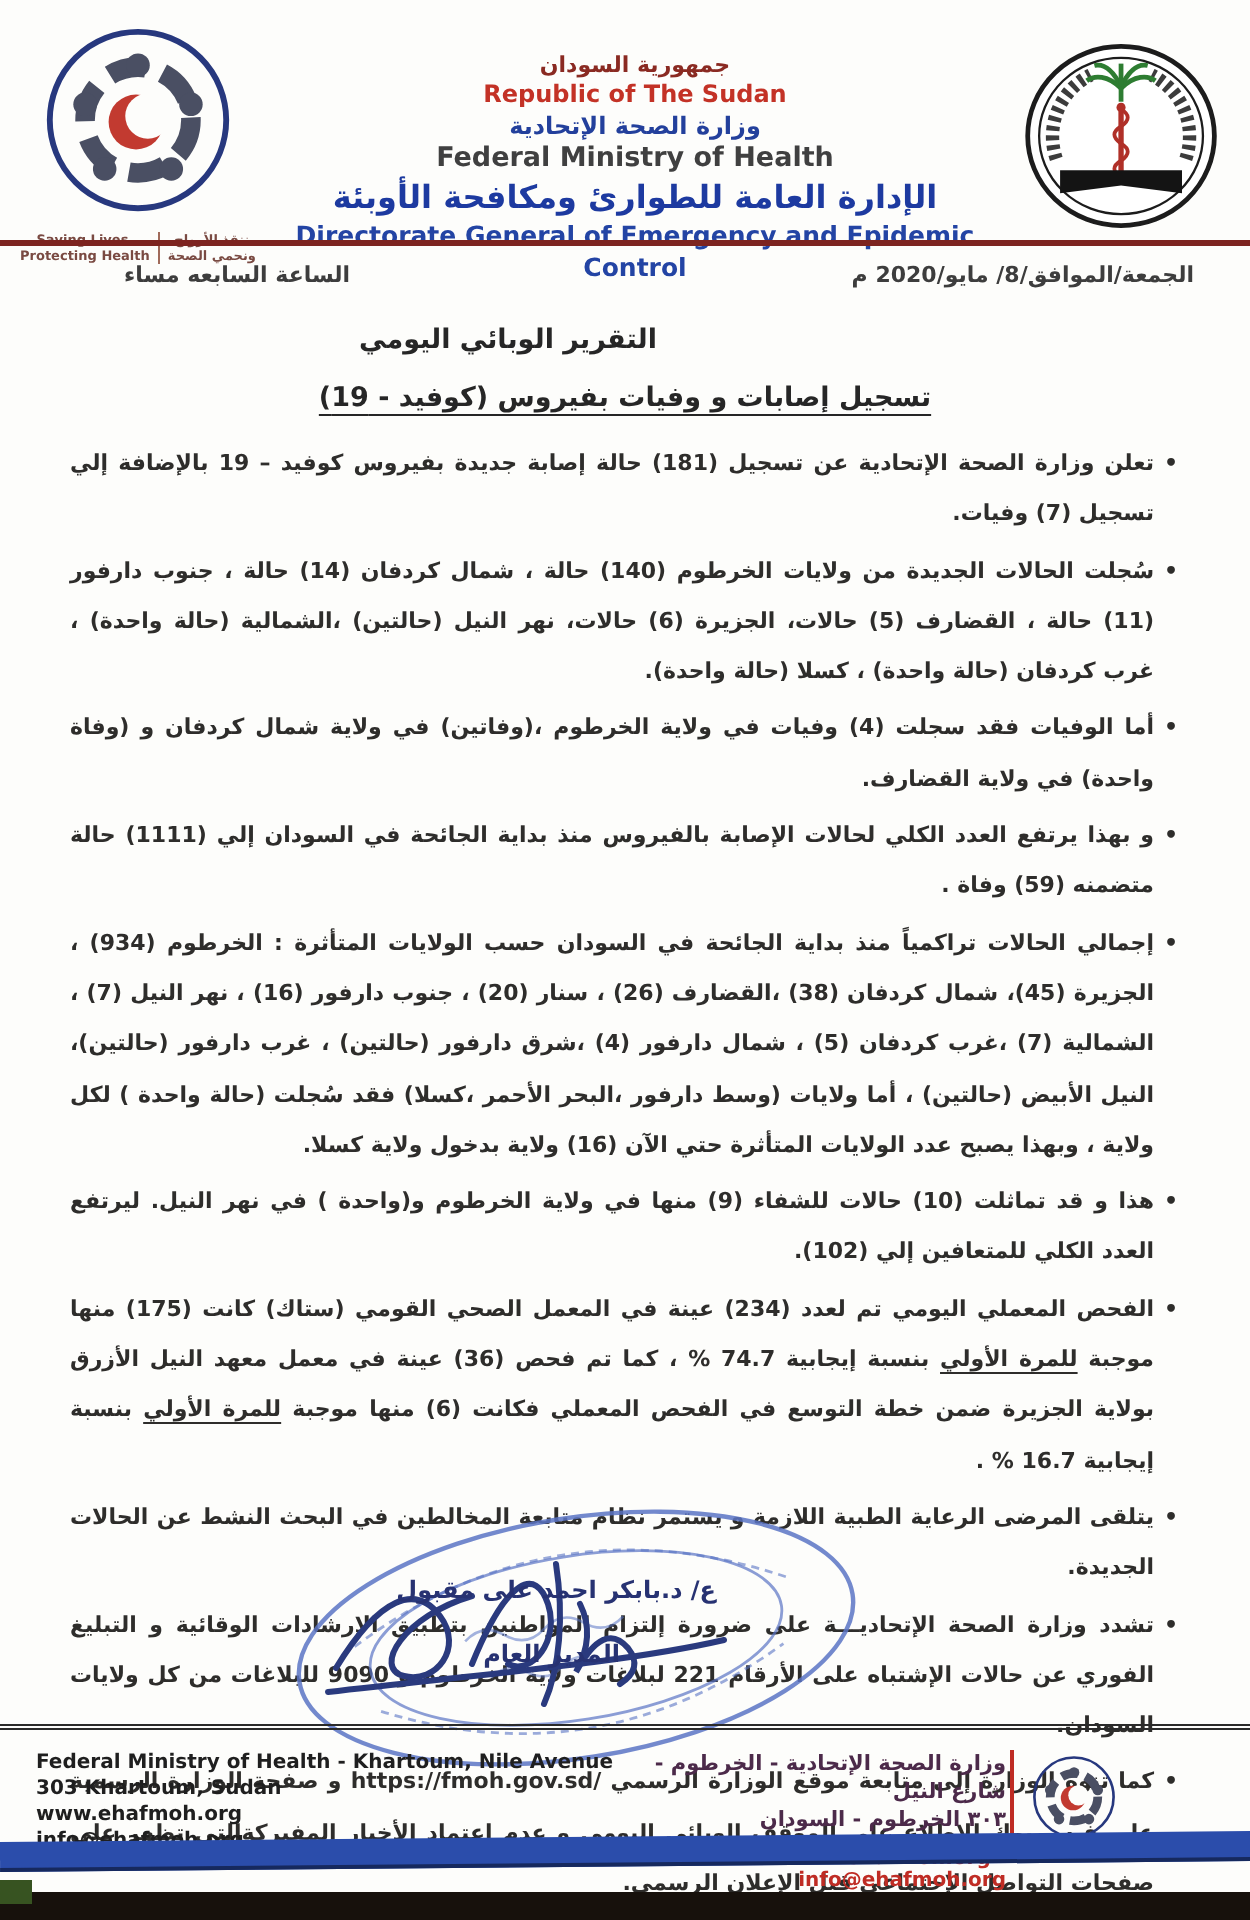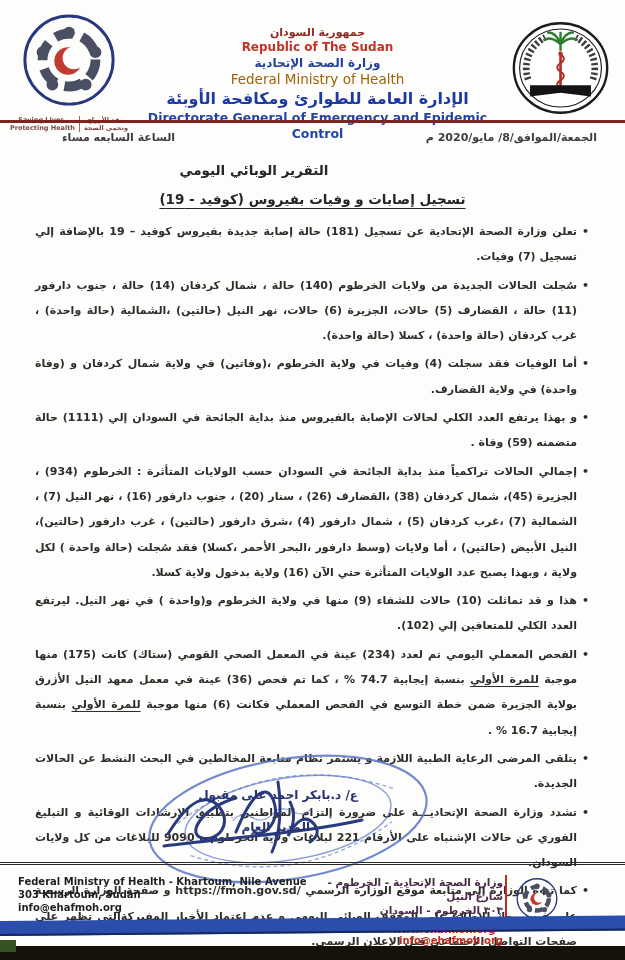--- a/index.html
+++ b/index.html
@@ -14,21 +14,21 @@
   .header{position:absolute;left:0;top:6px;width:625px;display:flex;align-items:flex-start;}
   .logo-left-wrap{width:138px;text-align:center;padding-top:6px;}
   .logo-captions{display:flex;justify-content:center;gap:4px;font-size:6.5px;line-height:1.25;
     color:#7a4a42;font-weight:bold;margin-top:2px;}
   .logo-captions .cap{white-space:pre-line;}
   .cap-divider{width:1px;background:#a06a5a;}
   .header-center{flex:1;text-align:center;padding-top:4px;line-height:1.3;margin-top:16px;}
   .h-ar-country{color:#8a2a22;font-size:11px;font-weight:bold;}
   .h-en-country{color:#c33226;font-size:12px;font-weight:bold;}
   .h-ar-ministry{color:#23409c;font-size:12px;font-weight:bold;}
-  .h-en-ministry{color:#a16207;font-size:13.5px;font-weight:normal;}
+  .h-en-ministry{color:#404040;font-size:13.5px;font-weight:bold;}
   .h-ar-directorate{color:#1d3aa0;font-size:16px;font-weight:bold;letter-spacing:.5px;}
   .h-en-directorate{color:#2344a4;font-size:12.5px;font-weight:bold;}
   .logo-right-wrap{width:128px;display:flex;justify-content:center;padding-top:14px;}
   .maroon-rule{position:absolute;left:0;top:120px;width:625px;height:3px;background:#7d2420;}
 
   
   .dateline{position:absolute;top:131px;left:0;width:625px;direction:rtl;
     display:flex;justify-content:space-between;box-sizing:border-box;
     padding:0 28px 0 62px;font-size:11px;color:#3d3d3d;font-weight:600;}
 
@@ -183,20 +183,21 @@
     </svg>
     <div class="sig-name">ع/ د.بابكر احمد على مقبول</div>
     <div class="sig-title">المدير العام</div>
   </div>
 
   <div class="footer-sep"></div>
   <div class="footer">
     <div class="footer-en">
       <div>Federal Ministry of Health - Khartoum, Nile Avenue</div>
       <div>303 Khartoum, Sudan</div>
+      <div>www.ehafmoh.org</div>
       <div>info@ehafmoh.org</div>
     </div>
     <div class="footer-ar">
       <div class="addr">وزارة الصحة الإتحادية - الخرطوم - شارع النيل</div>
       <div class="addr">٣٠٣ الخرطوم - السودان</div>
       <div class="contact">www.ehafmoh.org - info@ehafmoh.org</div>
     </div>
     <div class="footer-divider"></div>
     <div class="footer-logo-wrap">
       <svg width="44" height="44">

